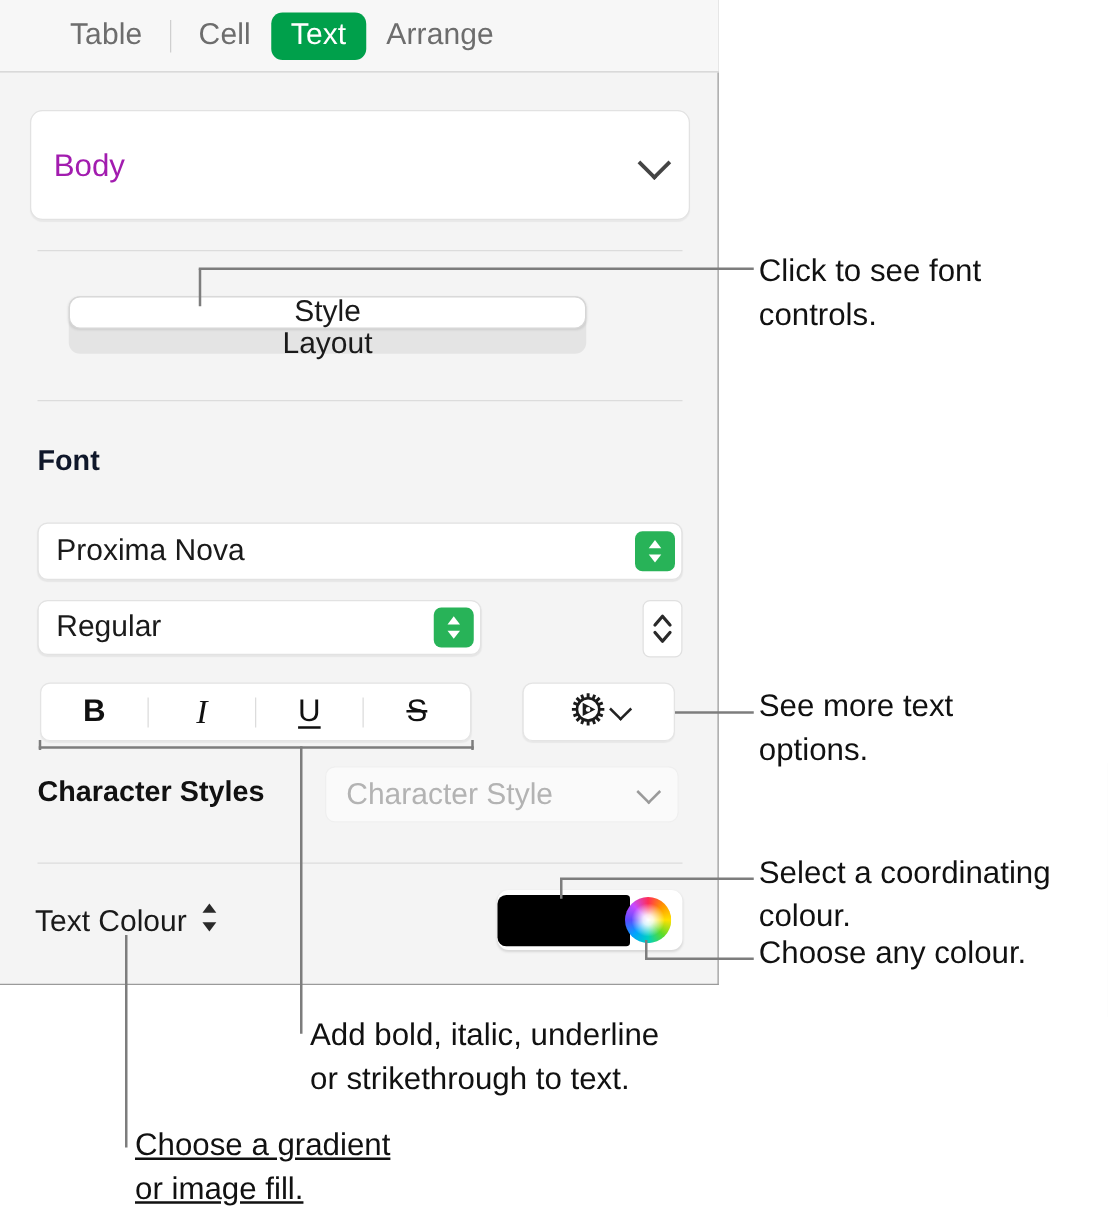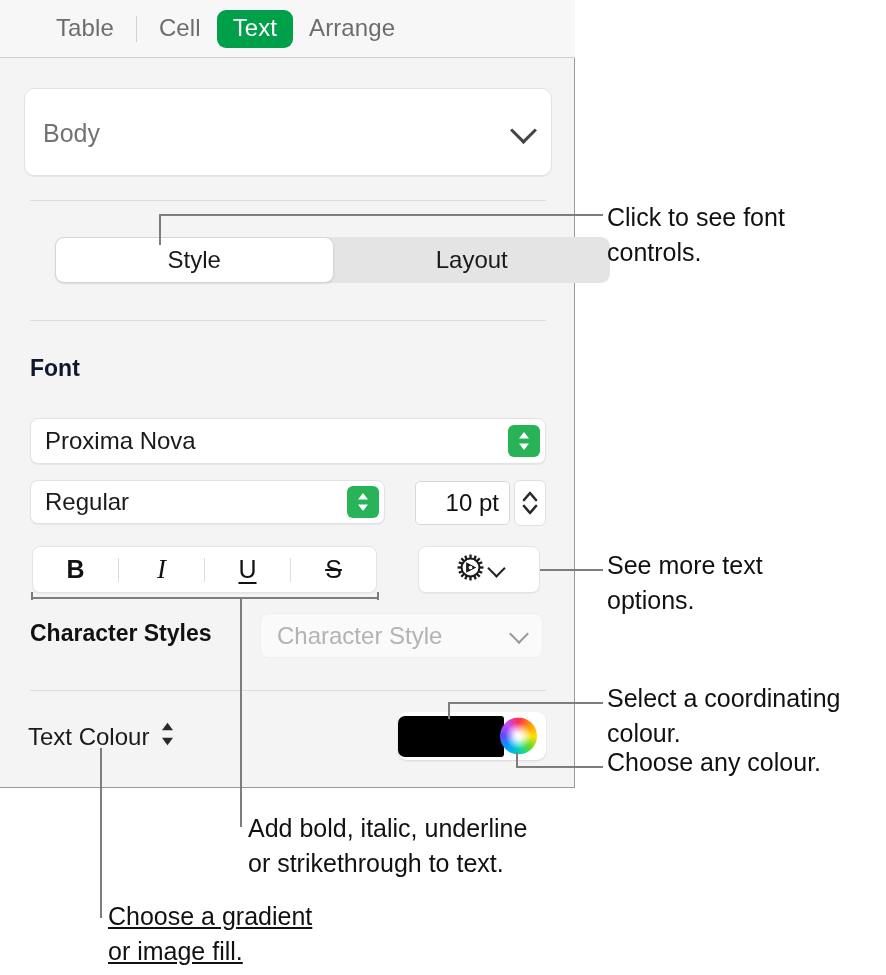--- a/index.html
+++ b/index.html
@@ -72,21 +72,21 @@
     background: #ffffff;
     border: 1px solid #e2e2e2;
     border-radius: 10px;
     box-sizing: border-box;
     box-shadow: 0 1px 1px rgba(0,0,0,.05);
   }
   #para-style .lbl {
     position: absolute;
     left: 18px; top: 30px;
     font-size: 25px;
-    color: #737373;
+    color: #a21caf;
   }
   #para-style .chev {
     position: absolute;
     right: 18px; top: 32px;
   }
 
   .hr {
     position: absolute;
     left: 30px;
     width: 516px;
@@ -95,26 +95,27 @@
   }
   #hr1 { top: 200px; }
   #hr2 { top: 320px; }
   #hr3 { top: 690px; }
 
   
   #seg {
     position: absolute;
     left: 55px;
     top: 237px;
-    width: 555px;
+    width: 414px;
     height: 46px;
     background: #e4e4e4;
     border-radius: 9px;
     display: flex;
     box-sizing: border-box;
+    flex-direction: column;
   }
   .segbtn {
     flex: 1;
     display: flex;
     align-items: center;
     justify-content: center;
     font-size: 24px;
     color: #1a1a1a;
     border-radius: 9px;
     margin: 0;
@@ -394,23 +395,20 @@
   <div class="popup" id="font-weight">
     <span class="ptxt">Regular</span>
     <span class="greenstep">
       <svg width="16" height="24" viewBox="0 0 16 24" aria-hidden="true">
         <path d="M8 3 L13 9.5 L3 9.5 Z" fill="#ffffff"></path>
         <path d="M8 21 L13 14.5 L3 14.5 Z" fill="#ffffff"></path>
       </svg>
     </span>
   </div>
 
-  <div id="font-size-box">
-    <span class="sz">10 pt</span>
-  </div>
   <div id="size-stepper">
     <svg width="20" height="32" viewBox="0 0 20 32" aria-hidden="true">
       <path d="M4 13 L10 6 L16 13" fill="none" stroke="#2a2a2a" stroke-width="2.6" stroke-linecap="round" stroke-linejoin="round"></path>
       <path d="M4 19 L10 26 L16 19" fill="none" stroke="#2a2a2a" stroke-width="2.6" stroke-linecap="round" stroke-linejoin="round"></path>
     </svg>
   </div>
 
   <div id="bius">
     <div class="biusbtn b">B</div>
     <div class="biussep"></div>

